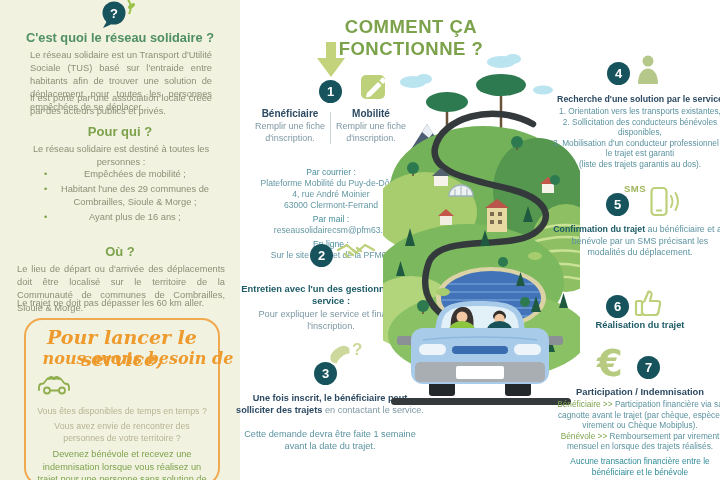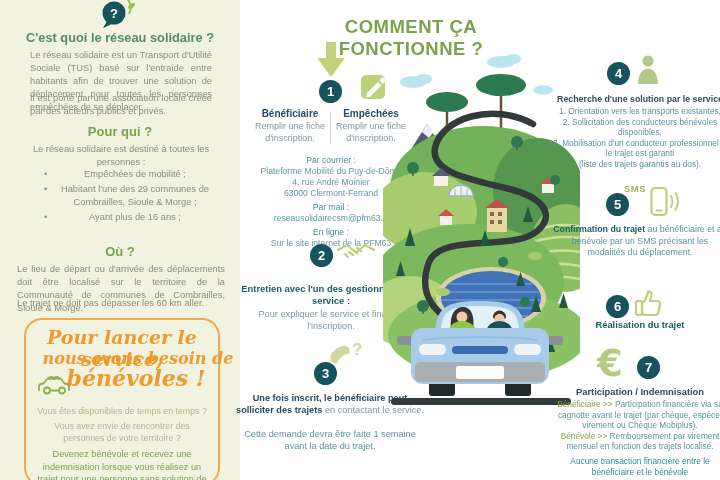--- a/index.html
+++ b/index.html
@@ -66,21 +66,20 @@
     <div class="bullet-row">Ayant plus de 16 ans ;</div>
   </div>
 
   <div class="abs body-olive" style="left:17px;top:263px;width:208px">Le lieu de départ ou d'arrivée des déplacements doit être localisé sur le territoire de la Communauté de communes de Combrailles, Sioule &amp; Morge.</div>
   <div class="abs h-green" style="left:0;top:244px;width:240px">Où ?</div>
   <div class="abs body-olive" style="left:17px;top:297px;width:208px;text-align:left">Le trajet ne doit pas dépasser les 60 km aller.</div>
 
   <div class="abs vbox">
     <div class="abs vbox-title" style="left:0;top:6px;width:192px;font-size:19px">Pour lancer le service,</div>
     <div class="abs vbox-title" style="left:16px;top:29px;width:192px;font-size:16px">nous avons besoin de</div>
-    <div class="abs vbox-title" style="left:14px;top:45px;width:192px;font-size:22px">bénévoles !</div>
     <svg class="abs" style="left:10px;top:52px" width="38" height="26" viewBox="0 0 38 26">
       <g fill="none" stroke="#8fae4e" stroke-width="1.8" stroke-linecap="round" stroke-linejoin="round">
         <path d="M3,18 v-3 q0,-3.5 4.5,-3.5 l4,-5 h13 l4,5 q4.5,0 4.5,3.5 v3"></path>
         <path d="M13,7 a2.2,2.2 0 0 1 4.4,0 M18.5,7 a2.2,2.2 0 0 1 4.4,0"></path>
         <circle cx="11" cy="18.5" r="3"></circle>
         <circle cx="26" cy="18.5" r="3"></circle>
         <line x1="14.5" y1="18.5" x2="22.5" y2="18.5"></line>
       </g>
     </svg>
     <div class="abs vbox-q" style="left:8px;top:86px;width:176px">Vous êtes disponibles de temps en temps ?</div>
@@ -103,25 +102,25 @@
   <path d="M7,21 l11,-11 3.5,3.5 -11,11 -4.5,1 Z" fill="#ffffff"></path>
   <path d="M19.5,8.5 l3.2,-3.2 3.5,3.5 -3.2,3.2 Z" fill="#ffffff"></path>
 </svg>
 
 <div class="abs center" style="left:251px;top:108px;width:78px">
   <div class="navy-bold" style="font-size:10px">Bénéficiaire</div>
   <div class="gray-text" style="font-size:9px;line-height:1.3;margin-top:2px">Remplir une fiche d'inscription.</div>
 </div>
 <div class="abs divider-v" style="left:330px;top:112px;height:32px"></div>
 <div class="abs center" style="left:332px;top:108px;width:78px">
-  <div class="navy-bold" style="font-size:10px">Empêchées</div>
+  <div class="navy-bold" style="font-size:10px">Mobilité</div>
   <div class="gray-text" style="font-size:9px;line-height:1.3;margin-top:2px">Remplir une fiche d'inscription.</div>
 </div>
 
-<div class="abs contact" style="left:245px;top:152px;width:172px">
+<div class="abs contact" style="left:245px;top:164px;width:172px">
   <div class="lbl">Par courrier :</div>
   <div>Plateforme Mobilité du Puy-de-Dôme</div>
   <div>4, rue André Moinier</div>
   <div>63000 Clermont-Ferrand</div>
   <div class="lbl">Par mail :</div>
   <div>reseausolidairecsm@pfm63.fr</div>
   <div class="lbl">En ligne :</div>
   <div>Sur le site internet de la PFM63</div>
 </div>
 
@@ -334,16 +333,16 @@
   <span>7</span>
 </div>
 <div class="abs navy-bold center" style="left:552px;top:386px;width:176px;font-size:9.4px">Participation / Indemnisation</div>
 <div class="abs rc-txt" style="left:549px;top:399px;width:182px">
   <div>
     <span class="green-word">Bénéficiaire &gt;&gt;</span>
     <span class="teal-text">Participation financière via sa cagnotte avant le trajet (par chèque, espèce, virement ou Chèque Mobiplus).</span>
   </div>
   <div>
     <span class="green-word">Bénévole &gt;&gt;</span>
-    <span class="teal-text">Remboursement par virement mensuel en fonction des trajets localisé.</span>
+    <span class="teal-text">Remboursement par virement mensuel en lorsque des trajets réalisés.</span>
   </div>
   <div class="note-teal" style="margin-top:4px">Aucune transaction financière entre le bénéficiaire et le bénévole</div>
 </div>
 
 </body></html>

